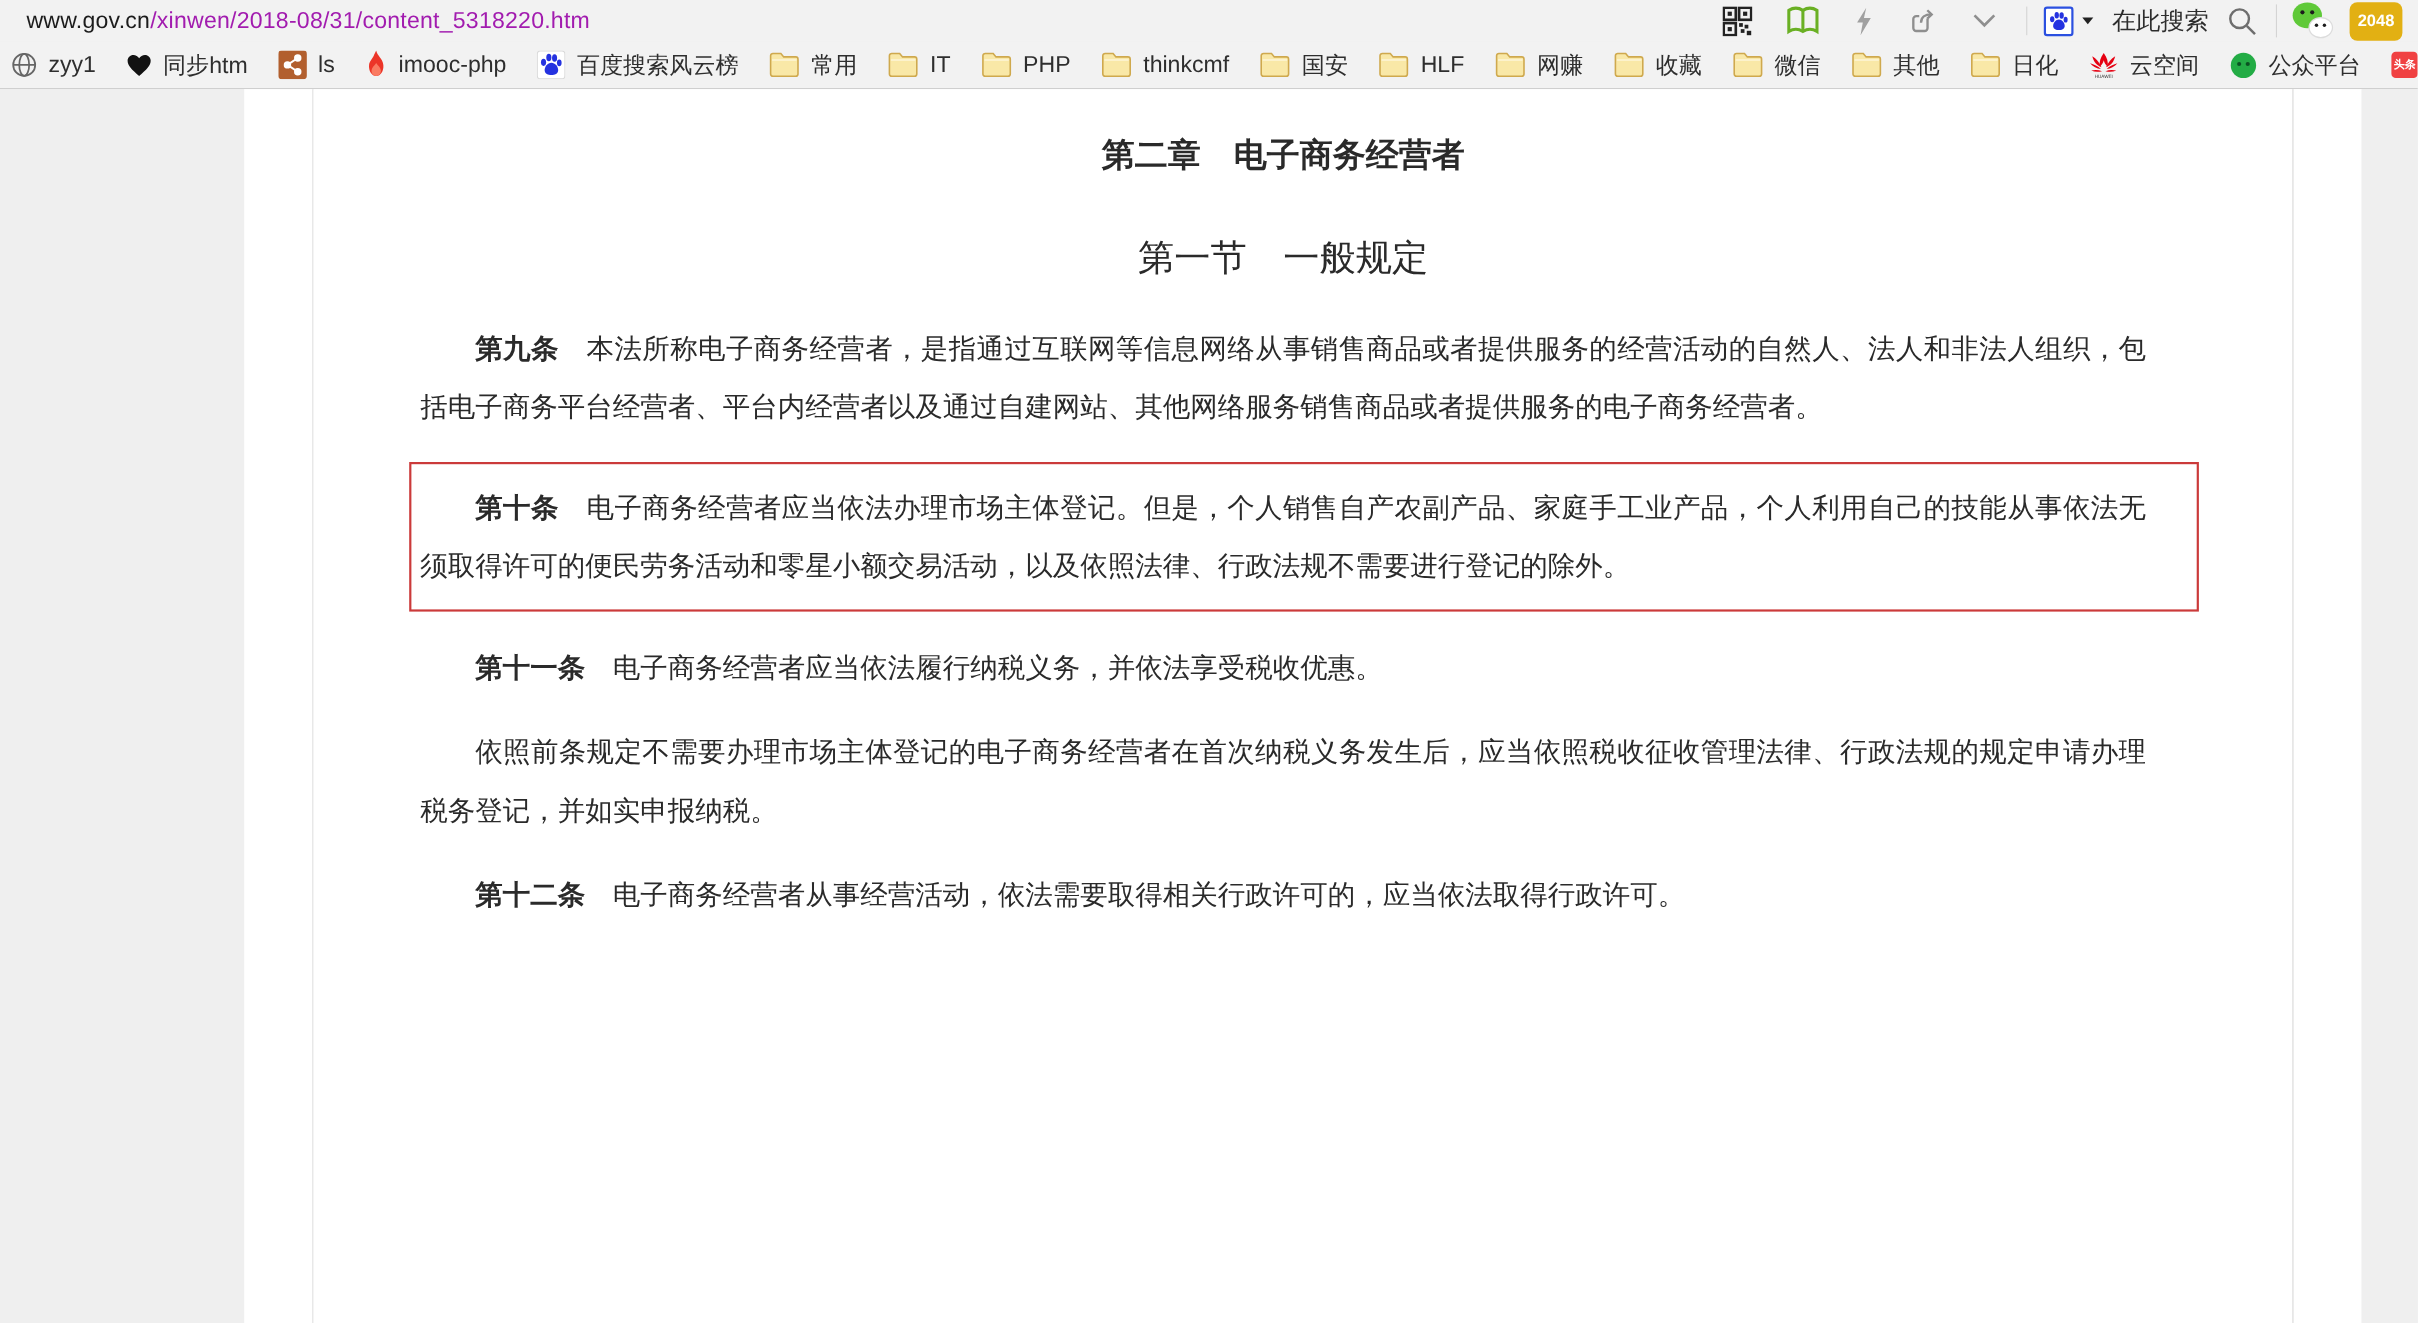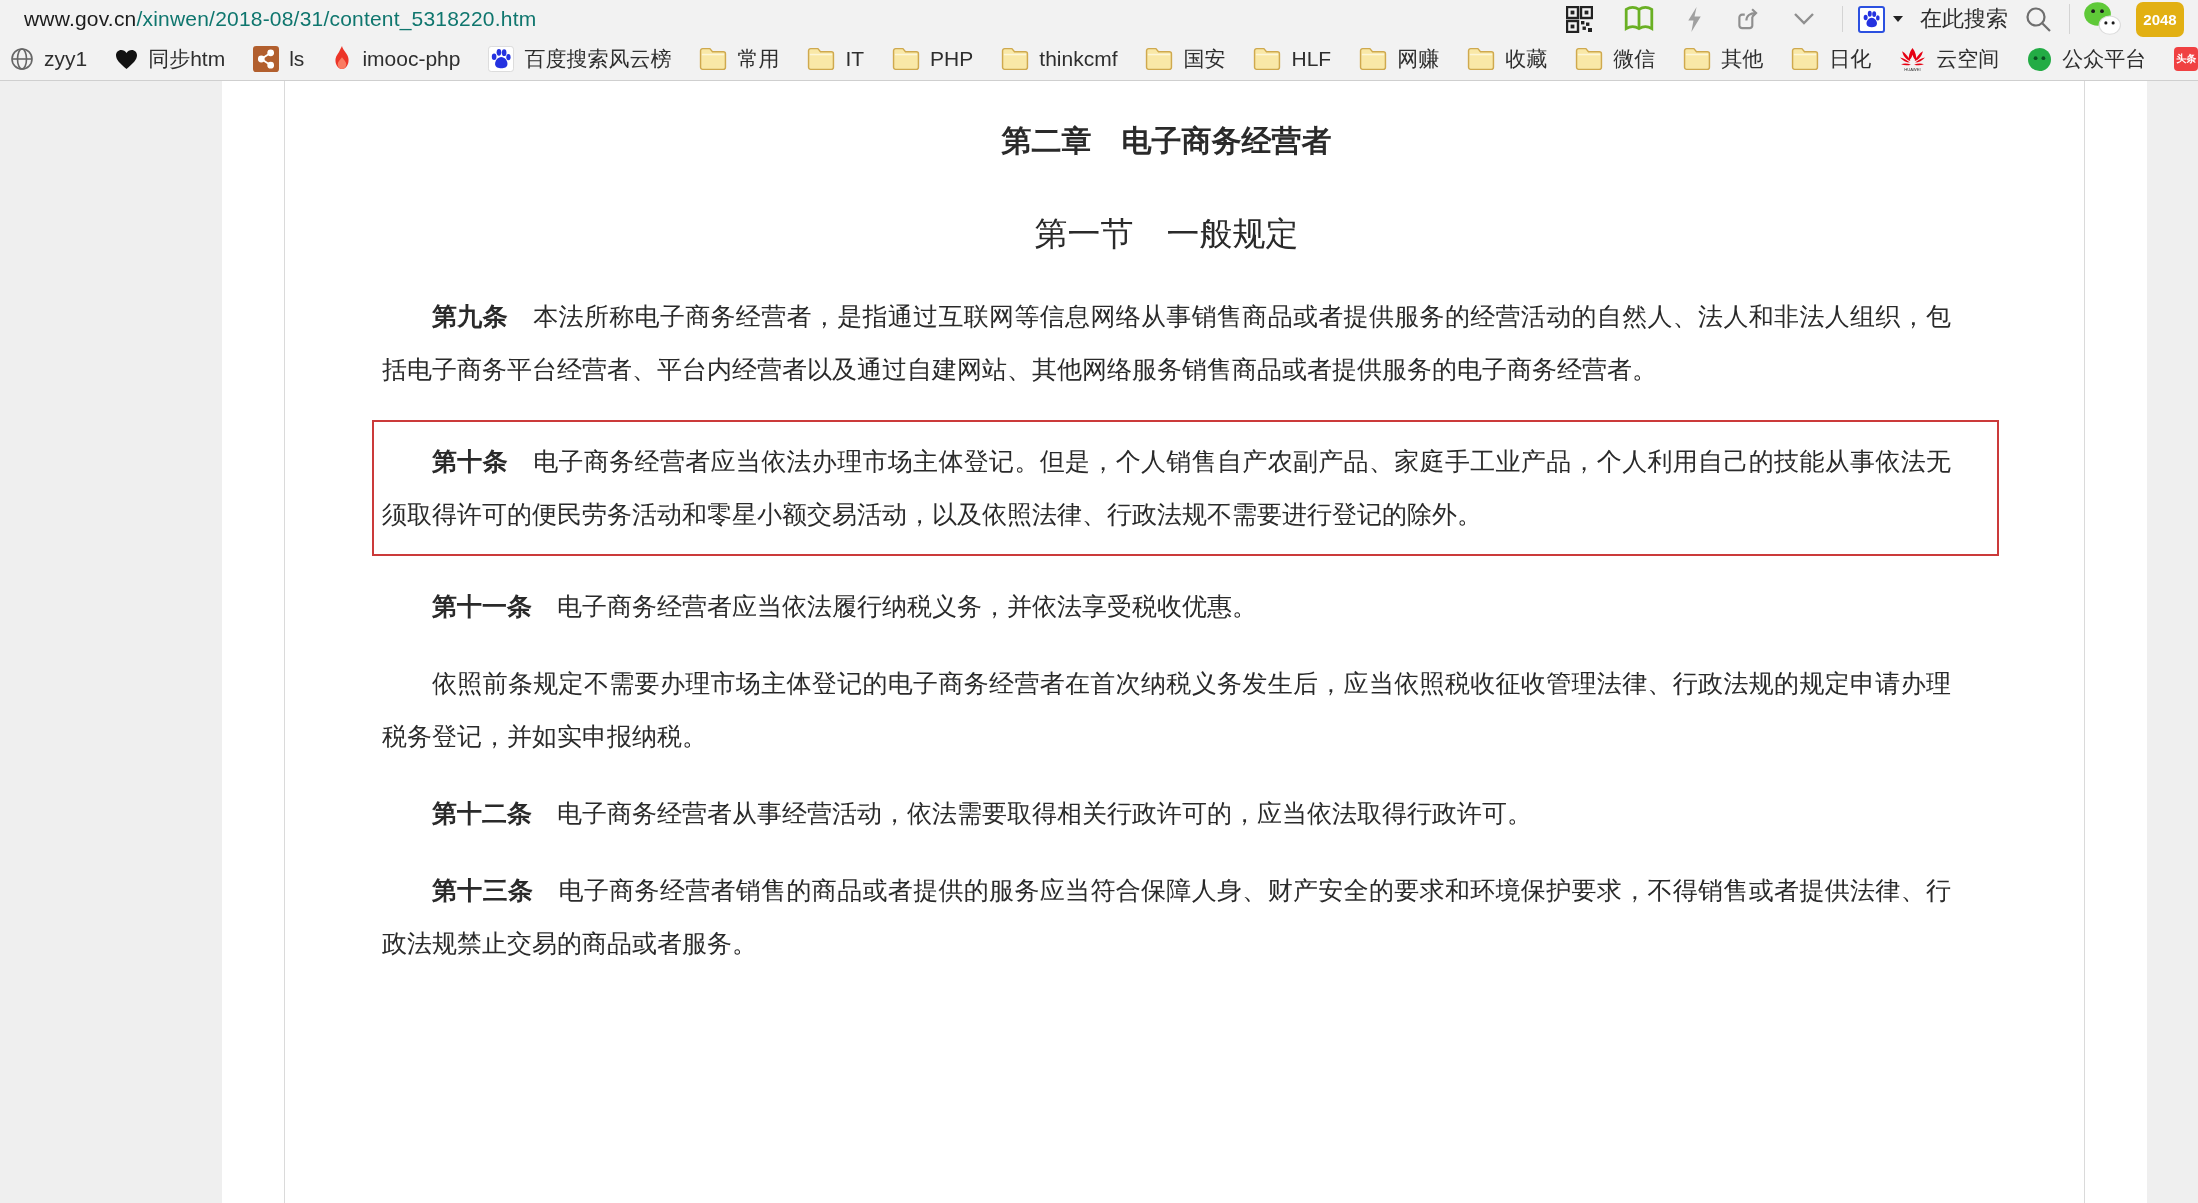--- a/index.html
+++ b/index.html
@@ -4,21 +4,21 @@
 <style>
   * { box-sizing: border-box; margin: 0; padding: 0; }
   html,body { width: 2198px; height: 1203px; overflow: hidden; background: #efefef;
               font-family: "Liberation Sans", sans-serif; }
 
   
   .addressbar { height: 38px; background: #f2f2f2; display: flex; align-items: center;
                 padding: 0 14px 0 24px; }
   .url { font-size: 21px; letter-spacing: .2px; cursor: text; white-space: nowrap; }
   .url .host { color: #1c1c1c; }
-  .url .path { color: #0f766e; }
+  .url .path { color: #a21caf; }
 
   .addr-right { margin-left: auto; display: flex; align-items: center; width: 618px; }
   .tool-icons { display: flex; align-items: center; gap: 30px; }
   .tool-icons > span { display: inline-flex; cursor: pointer; }
   .v-div { width: 1px; height: 26px; background: #d4d4d4; margin-left: 26px; }
   .search-zone { display: flex; align-items: center; flex: 1; padding-left: 15px; }
   .baidu-tile { width: 27px; height: 27px; background: #fff; border: 2px solid #2b50e0;
                 border-radius: 3px; display: flex; align-items: center; justify-content: center;
                 cursor: pointer; }
   .caret { width: 0; height: 0; border-left: 5px solid transparent; border-right: 5px solid transparent;
@@ -350,19 +350,18 @@
       <div class="chapter">第二章　电子商务经营者</div>
       <div class="section">第一节　一般规定</div>
       <div>
           <p class="para first"><b class="lead">第九条</b><span>　本法所称电子商务经营者，是指通过互联网等信息网络从事销售商品或者提供服务的经营活动的自然人、法人和非法人组织，包括电子商务平台经营者、平台内经营者以及通过自建网站、其他网络服务销售商品或者提供服务的电子商务经营者。</span></p>
           <div class="red-box">
             <p class="para"><b class="lead">第十条</b><span>　电子商务经营者应当依法办理市场主体登记。但是，个人销售自产农副产品、家庭手工业产品，个人利用自己的技能从事依法无须取得许可的便民劳务活动和零星小额交易活动，以及依照法律、行政法规不需要进行登记的除外。</span></p>
           </div>
           <p class="para"><b class="lead">第十一条</b><span>　电子商务经营者应当依法履行纳税义务，并依法享受税收优惠。</span></p>
           <p class="para"><span>依照前条规定不需要办理市场主体登记的电子商务经营者在首次纳税义务发生后，应当依照税收征收管理法律、行政法规的规定申请办理税务登记，并如实申报纳税。</span></p>
           <p class="para"><b class="lead">第十二条</b><span>　电子商务经营者从事经营活动，依法需要取得相关行政许可的，应当依法取得行政许可。</span></p>
-          <p class="para"><b class="lead">第十三条</b><span>　电子商务经营者销售的商品或者提供的服务应当符合保障人身、财产安全的要求和环境保护要求，不得销售或者提供法律、行政法规禁止交易的商品或者服务。</span></p>
         </div>
     </div>
   </div>
   <div class="g-right"></div>
   <div class="m-right"></div>
 </div>
 
 </body></html>

